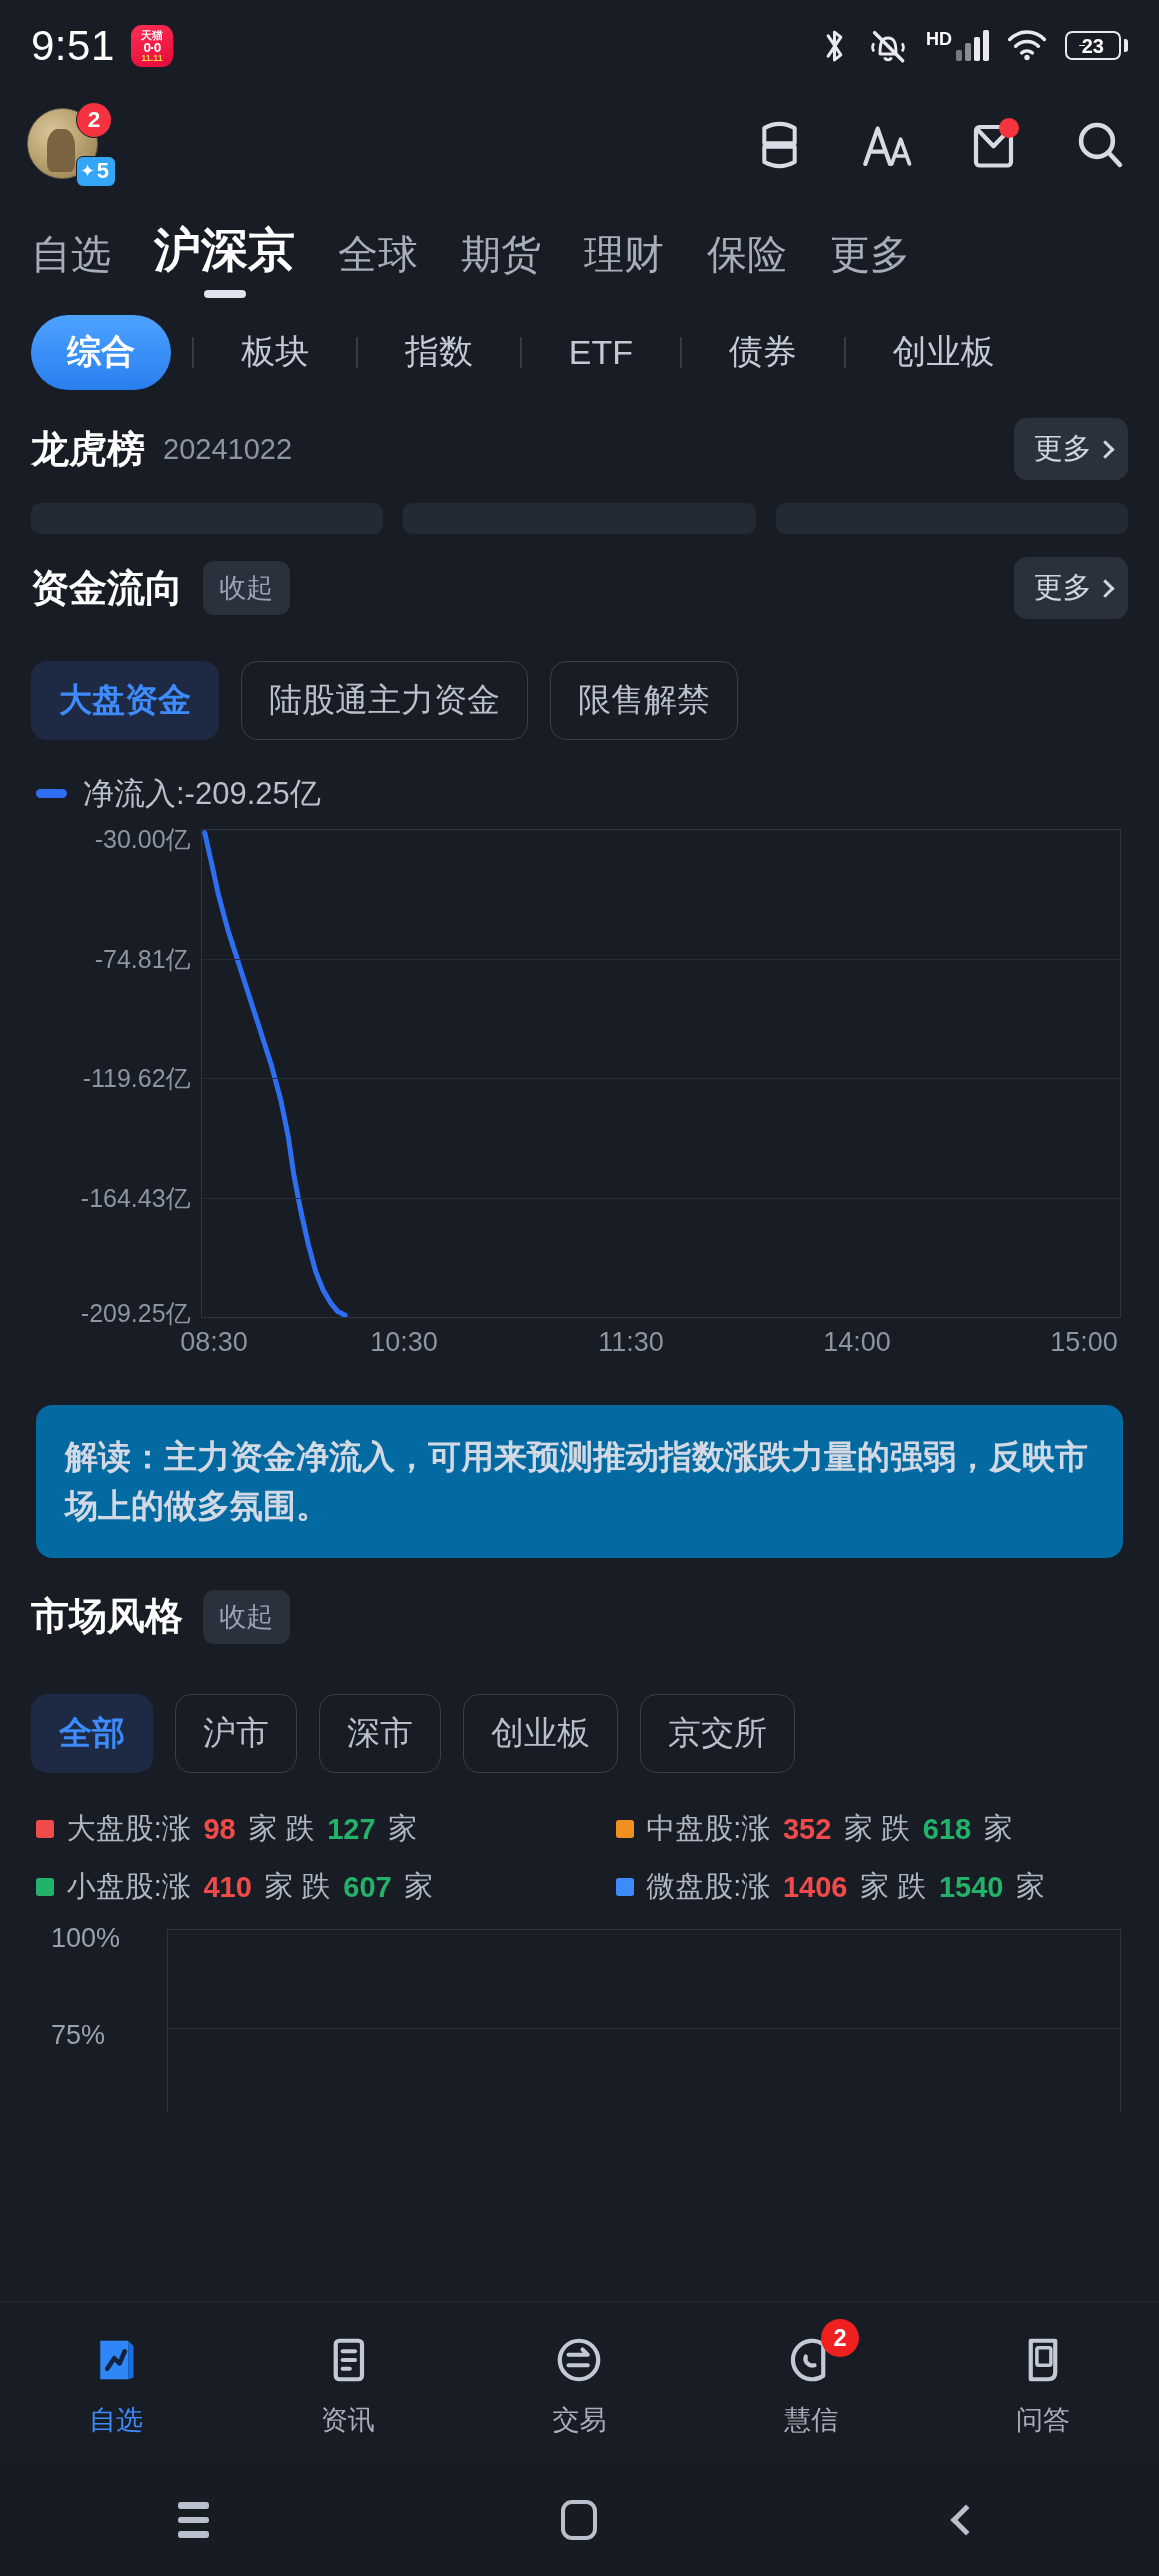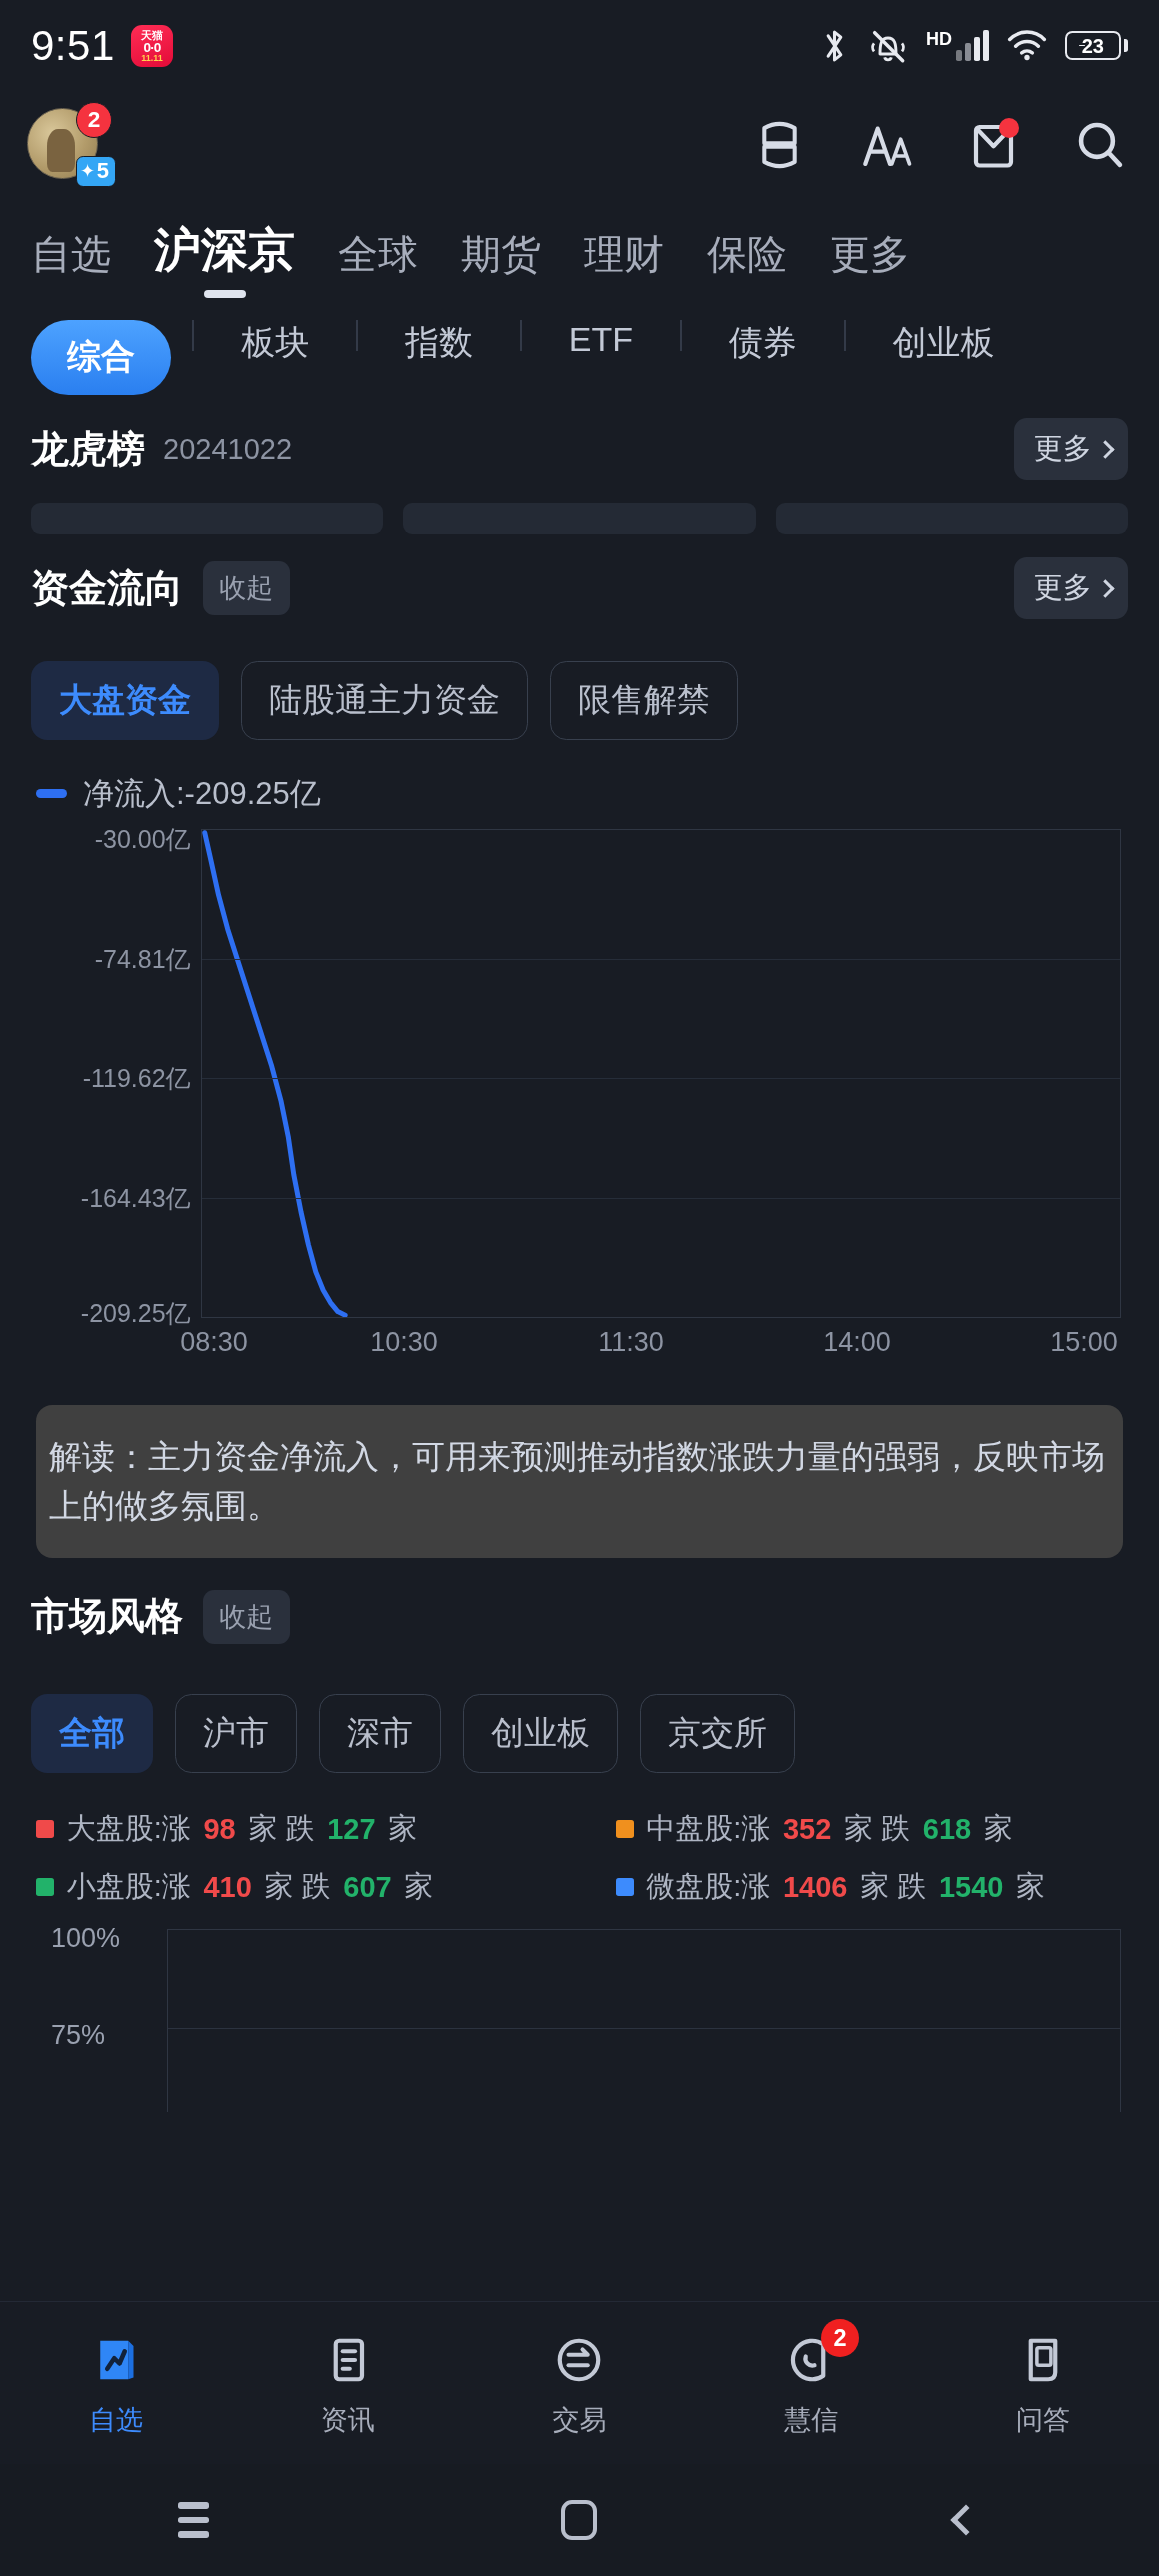--- a/index.html
+++ b/index.html
@@ -184,21 +184,21 @@
     left: 50%; transform: translateX(-50%);
     bottom: 7.2px;
     width: 42px; height: 8.2px;
     border-radius: 4.5px;
     background: #dfe4ee;
   }
 
   
   .subtabs {
     display: flex;
-    align-items: flex-start;
+    align-items: center;
     padding: 14.5px 0 14.5px 31px;
     height: 94px;
     gap: 16px;
     white-space: nowrap;
     overflow: hidden;
   }
   .subtab {
     font-size: 34px;
     color: #c3c9d6;
     padding: 0 31px;
@@ -360,23 +360,24 @@
     top: 9px;
     transform: translateX(-50%);
     font-size: 27px;
     color: #8d94a3;
     white-space: nowrap;
   }
 
   
   .note-box {
     margin: 23.5px 36px 0 36px;
-    background: #404040;
+    background: #0369a1;
     border-radius: 16.3px;
-    padding: 27px 13px;
+    padding: 27px 29px;
+    font-weight: bold;
   }
   .note-text {
     font-size: 33px;
     line-height: 1.5;
     color: #d2d8e4;
   }
 
   
   .ms-legend {
     padding: 9px 0 0 0;

